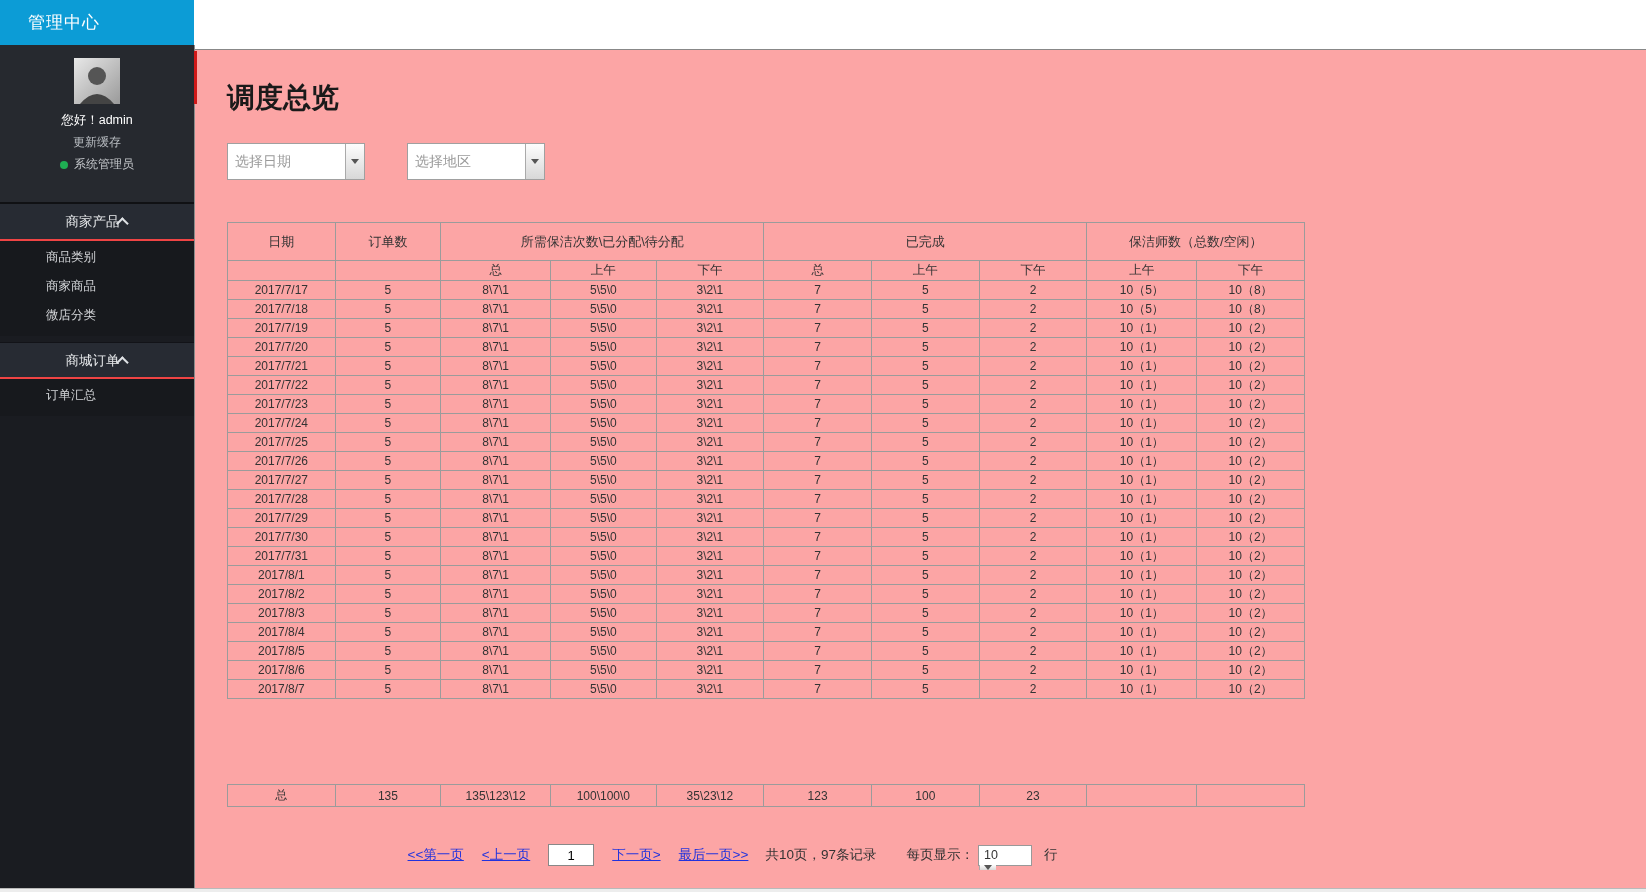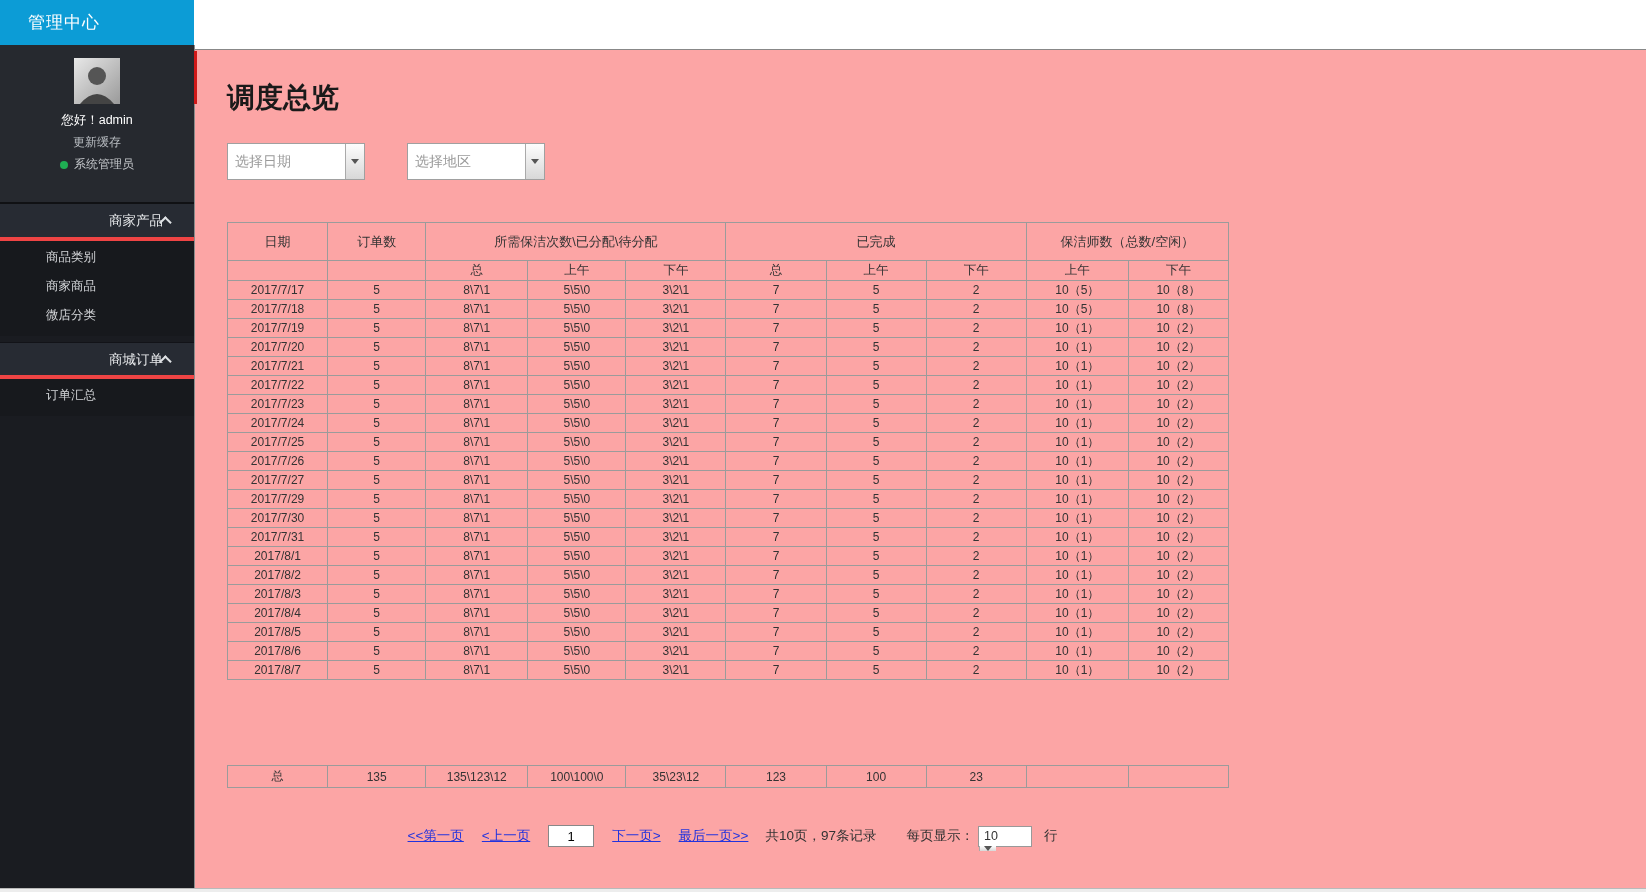--- a/index.html
+++ b/index.html
@@ -16,21 +16,21 @@
     border-bottom:2px solid #101114; }
   .avatar { width:46px; height:46px; margin:0 auto; background:#cfcfcf; overflow:hidden; }
   .avatar svg { display:block; }
   .greeting { margin-top:8px; font-size:12.5px; color:#ffffff; }
   .cache-link { margin-top:5px; font-size:12px; color:#b9bdc2; cursor:pointer; }
   .role { margin-top:5px; font-size:12px; color:#c4c7cb; }
   .dot { display:inline-block; width:8px; height:8px; border-radius:50%;
     background:#1fae53; margin-right:6px; vertical-align:middle; }
   .menu-parent { height:37px; line-height:37px; padding:0 22px; background:#272b33;
     color:#e8eaec; font-size:13.5px; cursor:pointer; display:flex; align-items:center;
-    justify-content:flex-end; border-top:1px solid #121318; border-bottom:4px solid #ef4444; }
+    justify-content:center; border-top:1px solid #121318; border-bottom:2px solid #ef4444; }
   .menu-parent:first-child { border-top:none; }
   .chevron-up { width:9px; height:9px; border-left:2px solid #dfe2e5; border-top:2px solid #dfe2e5;
     transform:rotate(45deg) translateY(3px); display:inline-block; }
   .submenu { background:#17191d; padding:2px 0 6px; }
   .submenu-item { height:29px; line-height:29px; padding-left:46px; color:#d3d5d8;
     font-size:12.5px; cursor:pointer; }
   .menu-gap { height:6px; background:#1a1c21; }
 
   
   .v-divider { position:absolute; left:194px; top:45px; bottom:0; width:1px; background:#8a8a8a; z-index:5; }
@@ -44,21 +44,21 @@
   .filters { margin-top:26px; display:flex; gap:42px; }
   .filter-select { width:138px; height:37px; border:1px solid #a0a0a0; display:flex;
     align-items:stretch; cursor:pointer; background:#fff; }
   .filter-select .ph { flex:1; font-size:14px; color:#9a9a9a; line-height:35px; padding-left:7px;
     overflow:hidden; white-space:nowrap; }
   .dd-btn { width:19px; border-left:1px solid #aaa; background:linear-gradient(#fdfdfd,#d8d8d8);
     display:flex; align-items:center; justify-content:center; }
   .tri { width:0; height:0; border-left:4px solid transparent; border-right:4px solid transparent;
     border-top:5px solid #555; }
 
-  table { border-collapse:collapse; table-layout:fixed; width:1002px; }
+  table { border-collapse:collapse; table-layout:fixed; width:1078px; }
   .main-table { margin-top:42px; }
   th, td { border:1px solid #9b9b9b; text-align:center; font-weight:normal;
     overflow:hidden; white-space:nowrap; }
   thead tr.h1 th { height:38px; font-size:13px; color:#333; }
   thead tr.h2 th { height:20px; font-size:12.5px; color:#333; }
   tbody td { height:19px; font-size:12px; color:#333; }
   .totals-table { margin-top:85px; }
   .totals-table td { height:22px; font-size:12px; }
   col.c1{width:100px} col.c2{width:98px} col.c3{width:102px} col.c4{width:98px} col.c5{width:100px}
   col.c6{width:100px} col.c7{width:100px} col.c8{width:100px} col.c9{width:102px} col.c10{width:100px}
@@ -313,20 +313,32 @@
             <td>8\7\1</td>
             <td>5\5\0</td>
             <td>3\2\1</td>
             <td>7</td>
             <td>5</td>
             <td>2</td>
             <td>10（1）</td>
             <td>10（2）</td>
           </tr>
           <tr>
+            <td>2017/7/28</td>
+            <td>5</td>
+            <td>8\7\1</td>
+            <td>5\5\0</td>
+            <td>3\2\1</td>
+            <td>7</td>
+            <td>5</td>
+            <td>2</td>
+            <td>10（1）</td>
+            <td>10（2）</td>
+          </tr>
+          <tr>
             <td>2017/7/29</td>
             <td>5</td>
             <td>8\7\1</td>
             <td>5\5\0</td>
             <td>3\2\1</td>
             <td>7</td>
             <td>5</td>
             <td>2</td>
             <td>10（1）</td>
             <td>10（2）</td>

